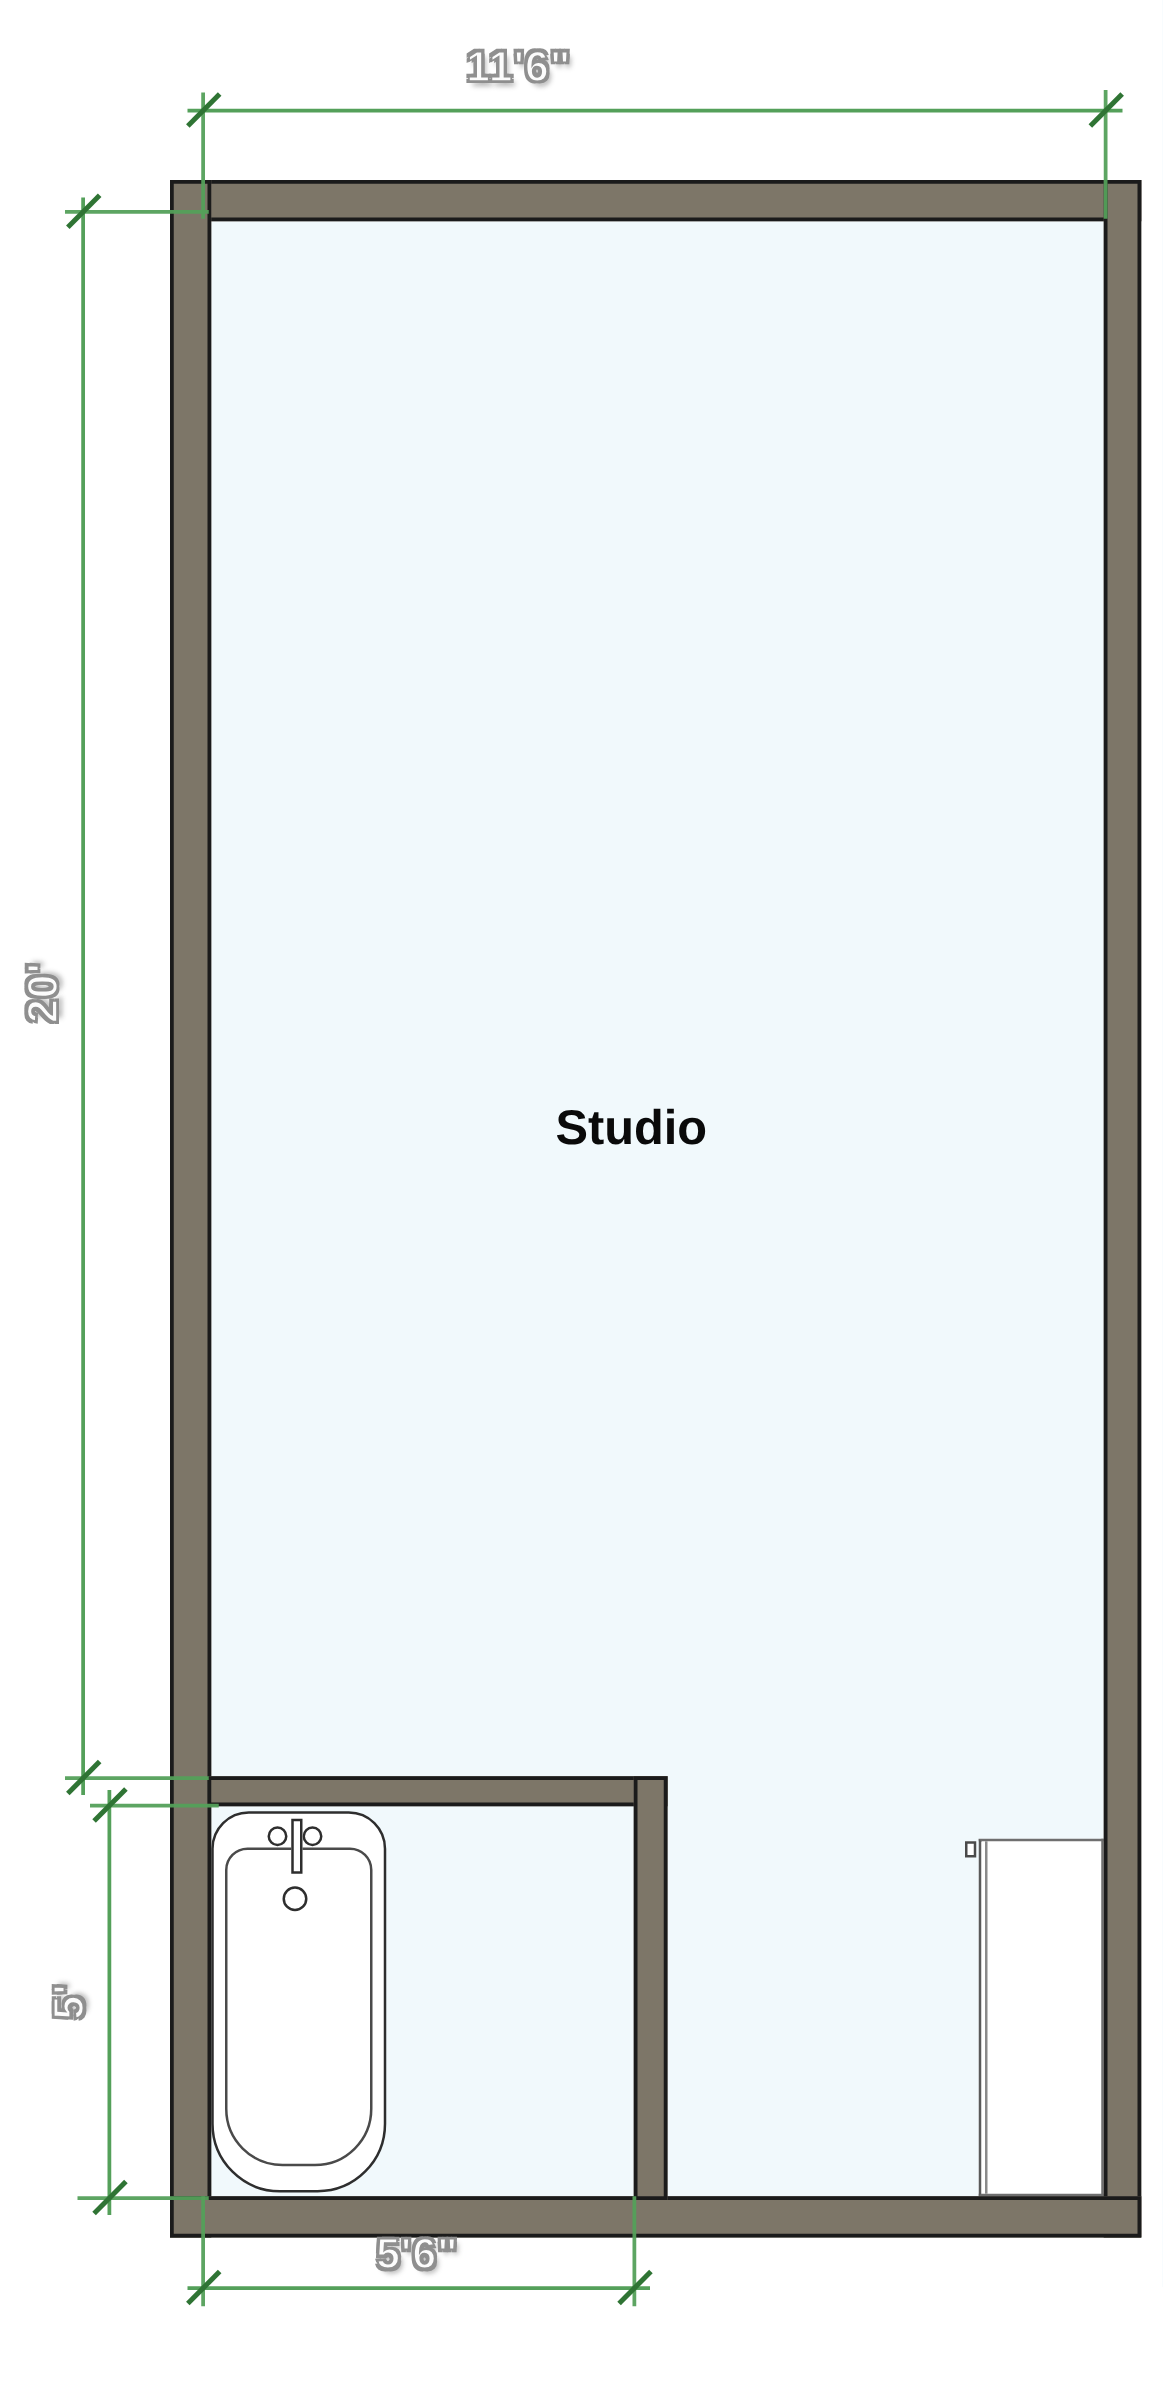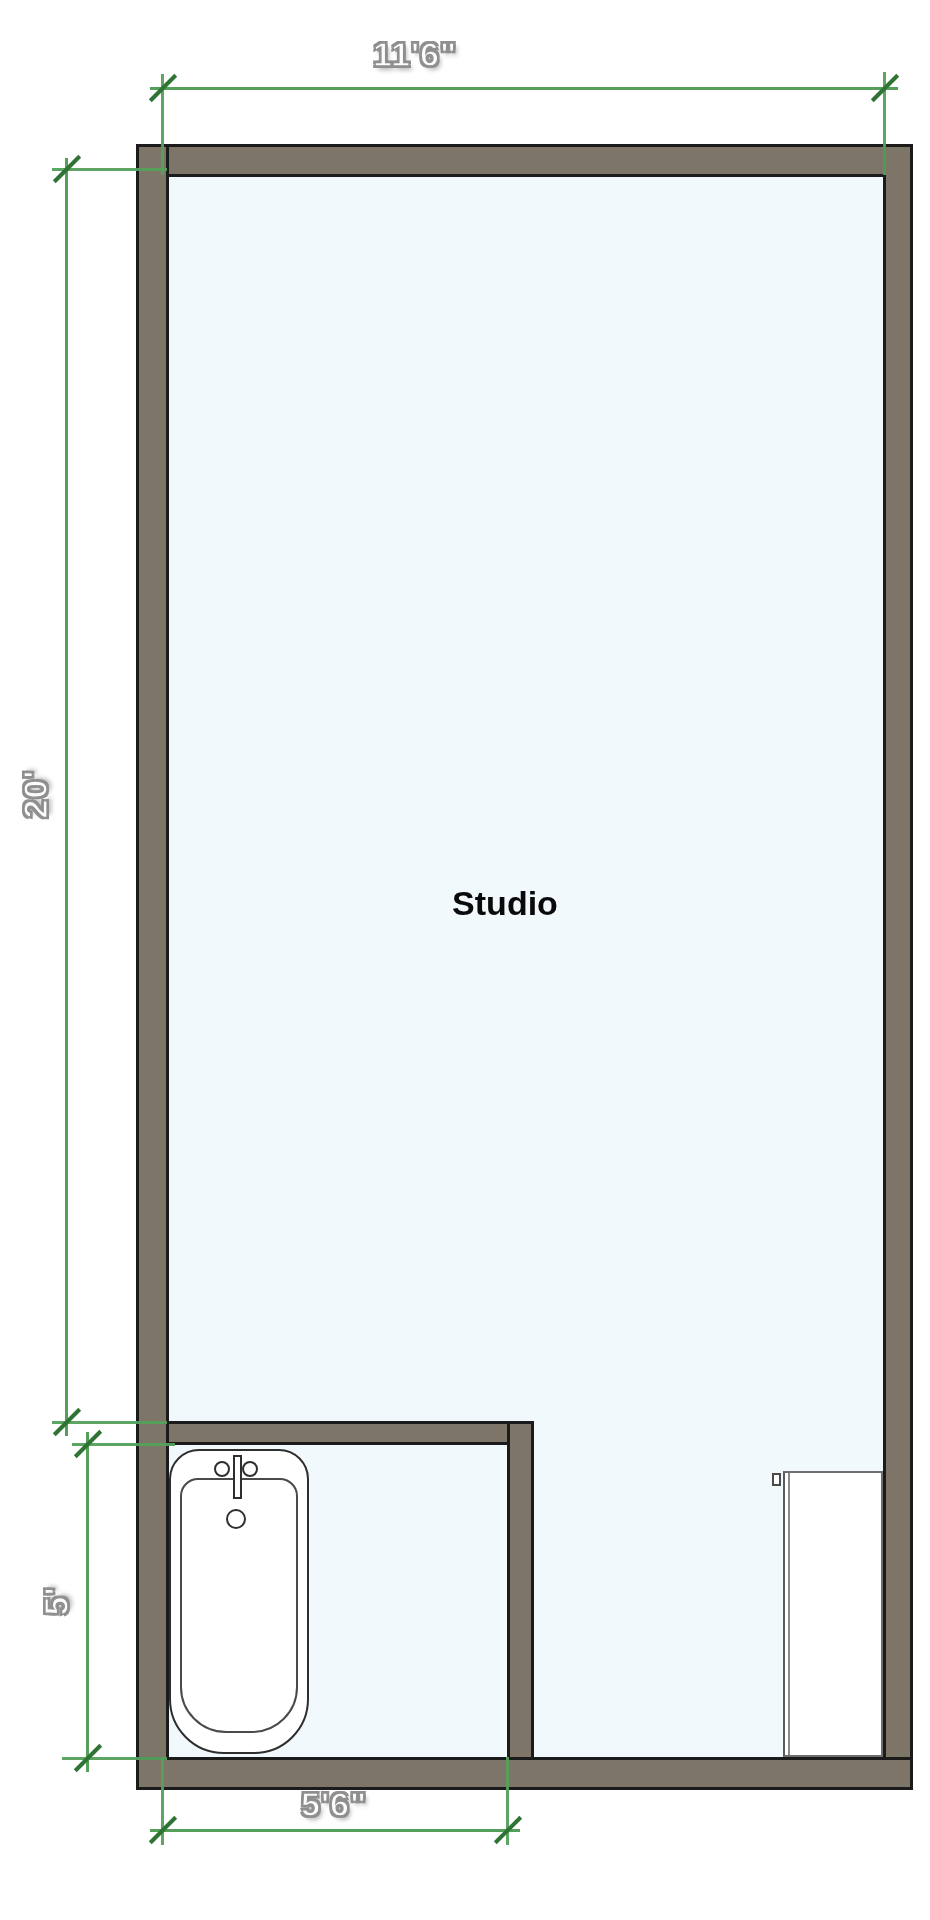--- a/index.html
+++ b/index.html
@@ -56,21 +56,21 @@
       -2px  2px 0 var(--dimension-text-outline,#8f8f8f),
        2px  2px 0 var(--dimension-text-outline,#8f8f8f),
        3px  4px 4px rgba(40,40,40,.35);
     white-space:nowrap;
     transform:translate(-50%,-50%);
   }
   .dim-label.rot{transform:translate(-50%,-50%) rotate(-90deg);}
   .room-label{
     position:absolute;
     transform:translate(-50%,-50%);
-    font-weight:bold;font-size:34px;
+    font-weight:bold;font-size:39px;
     color:var(--room-label-color,#0a0a0a);
     white-space:nowrap;
   }
 </style>
 </head>
 <body style="--background: #ffffff; --wall-fill: #7d7668; --wall-outline: #1b1b1b; --floor-fill: #f1f9fc; --dimension-line-green: #54a05a; --dimension-tick-green: #2f7434; --dimension-text-fill: #fcfcfc; --dimension-text-outline: #8f8f8f; --room-label-color: #0a0a0a;">
 
 <div class="plan">
 
   <div class="floor" style="left:169px;top:177px;width:714px;height:1580px;"></div>

